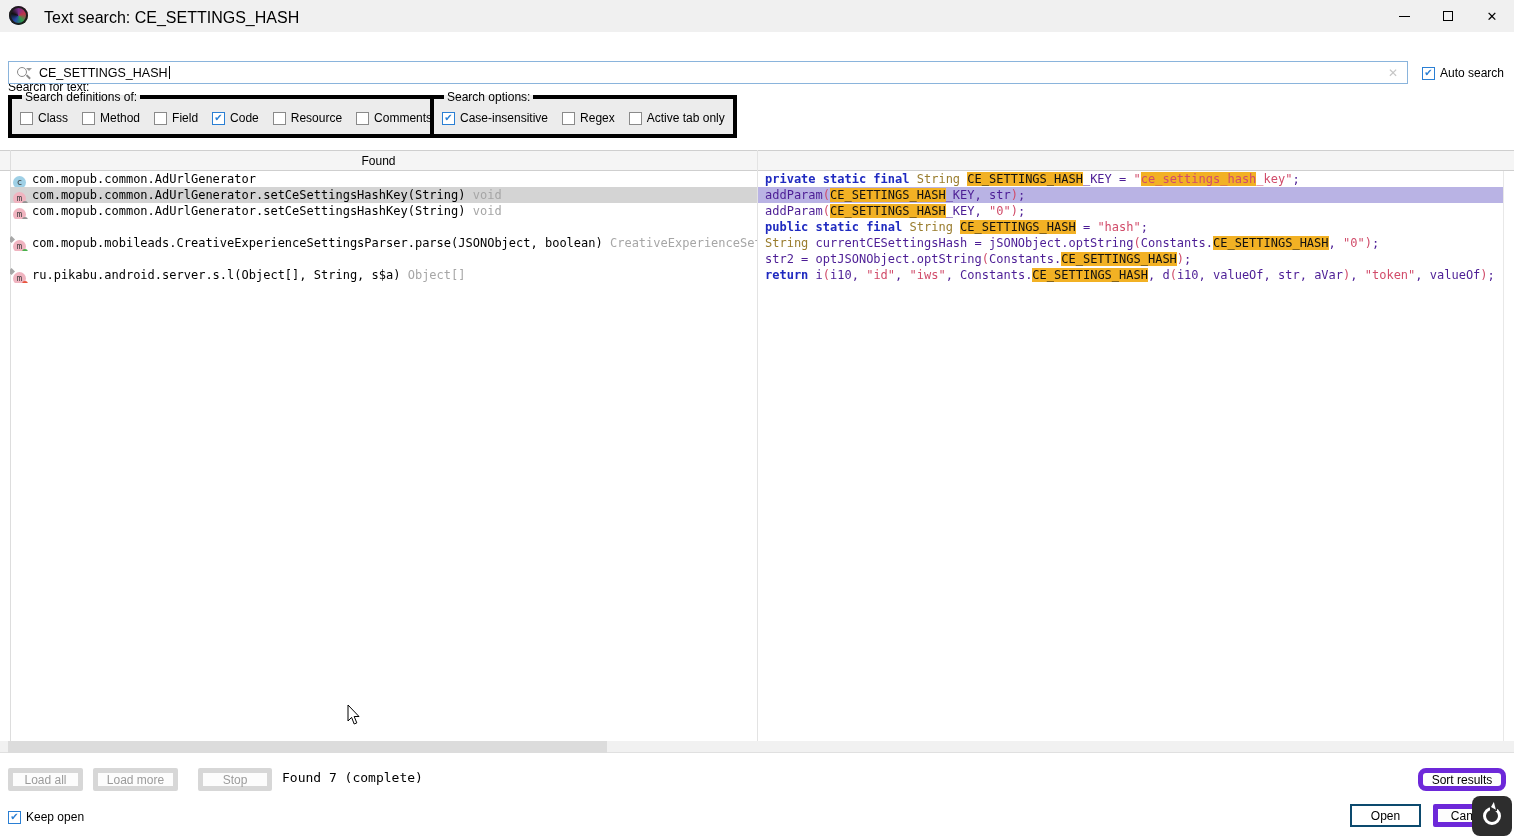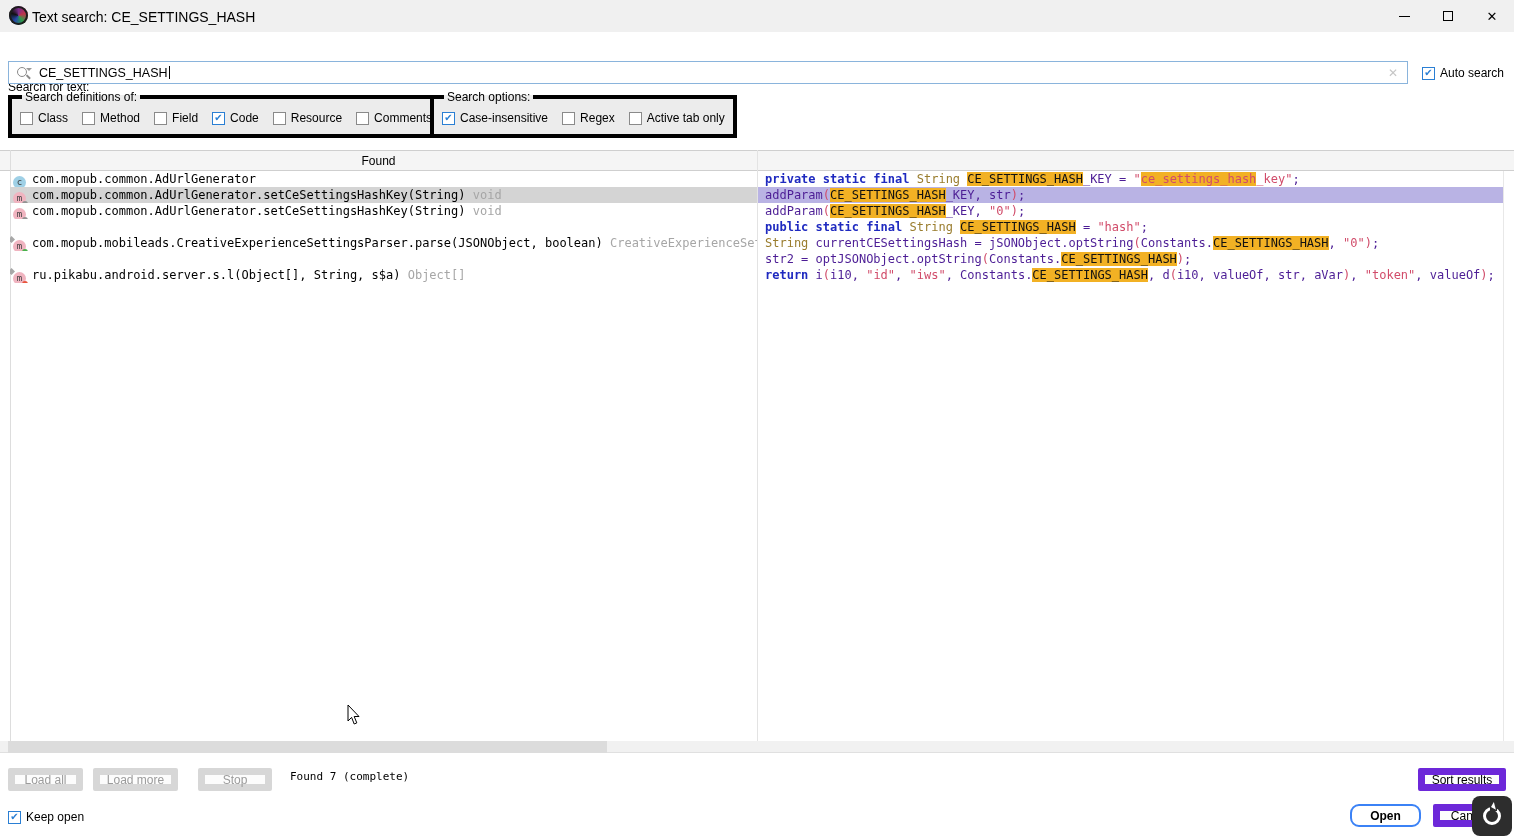--- a/index.html
+++ b/index.html
@@ -3,21 +3,21 @@
 <meta charset="utf-8">
 <style>
   * { margin:0; padding:0; box-sizing:border-box; }
   html,body { width:1514px; height:837px; overflow:hidden; background:#fff;
     font-family:"Liberation Sans", sans-serif; font-size:12px; color:#000; }
 
   
   .titlebar { position:absolute; left:0; top:0; width:1514px; height:32px; background:#f0f0f0; }
   .titlebar .logo { position:absolute; left:9px; top:6px; width:19px; height:19px; border-radius:50%;
     background:conic-gradient(#7b2d8b,#c2344a,#2e9e49,#2547a8,#111,#7b2d8b); box-shadow:inset 0 0 0 2px #1d1d1d; }
-  .titlebar .ttl { position:absolute; left:32px; top:9px; font-size:14px; }
+  .titlebar .ttl { position:absolute; left:44px; top:9px; font-size:16px; }
   .wbtn { position:absolute; top:0; width:34px; height:32px; display:flex; align-items:center; justify-content:center; }
   .wbtn .bar { width:11px; height:1px; background:#000; }
   .wbtn .box { width:10px; height:10px; border:1px solid #000; }
   .wbtn .x { font-size:13px; line-height:1; }
 
   
   .lbl-search { position:absolute; left:8px; top:42px;margin-top:38px; }
   .searchbox { position:absolute; left:8px; top:61px; width:1400px; height:23px; background:#fff;
     border:1px solid #8ab4dc; }
   .mag { position:absolute; left:7px; top:4px; width:20px; height:15px; }
@@ -81,31 +81,31 @@
   .tk-hl { background:var(--match-highlight,#f2b124); color:#111; }
   .tk-sh { background:var(--match-highlight,#f2b124); color:var(--string,#d14c6a); }
 
   
   .hscroll { position:absolute; left:0; top:591px; width:1514px; height:12px; background:#f1f1f1;
     border-bottom:1px solid #e0e0e0; }
   .hthumb { position:absolute; left:8px; top:0; width:599px; height:12px; background:#dcdcdc; }
 
   
   .btn { position:absolute; height:23px; display:flex; align-items:center; justify-content:center;
-    font-size:12px; background:#fdfdfd; border:7px solid #6d28d9; border-radius:2px; color:#000; }
+    font-size:12px; background:#fdfdfd; border:5px solid #6d28d9; border-radius:2px; color:#000; }
   .btn.disabled { color:#9b9b9b; border-color:#d7d7d7; background:#fcfcfc; }
-  .btn.primary { border:2px solid #3b82f6; border-radius:9px; background:#fff;font-weight:bold; }
+  .btn.primary { border:2px solid #0c4a6e; border-radius:0; background:#fff; }
   .b-loadall  { left:8px;   top:768px; width:75px; }
   .b-loadmore { left:93px;  top:768px; width:85px; }
   .b-stop     { left:198px; top:768px; width:74px; }
-  .b-sort     { left:1418px; top:768px; width:88px; }
+  .b-sort     { left:1418px; top:768px; width:88px;border-radius:8px; }
   .b-open     { left:1350px; top:804px; width:71px; }
   .b-cancel   { left:1433px; top:804px; width:73px; }
-  .status { position:absolute; left:290px; top:770px; font-family:"DejaVu Sans Mono", monospace;
-    font-size:11px; }
+  .status { position:absolute; left:282px; top:770px; font-family:"DejaVu Sans Mono", monospace;
+    font-size:13px; }
   .keep-slot { position:absolute; left:8px; top:809px; }
 
   
   .spin-badge { position:absolute; left:1472px; top:796px; width:40px; height:40px; background:#2d2d2d;
     border-radius:8px; display:flex; align-items:center; justify-content:center; }
   .spin { position:relative; width:18px; height:18px; border:3px solid #fff; border-radius:50%; }
   .spin::before { content:""; position:absolute; left:4px; top:-5px; width:7px; height:6px; background:#2d2d2d; }
   .spin::after { content:""; position:absolute; left:1px; top:-7px; width:0; height:0;
     border:4px solid transparent; border-right-color:#fff; transform:rotate(-15deg); }
 

